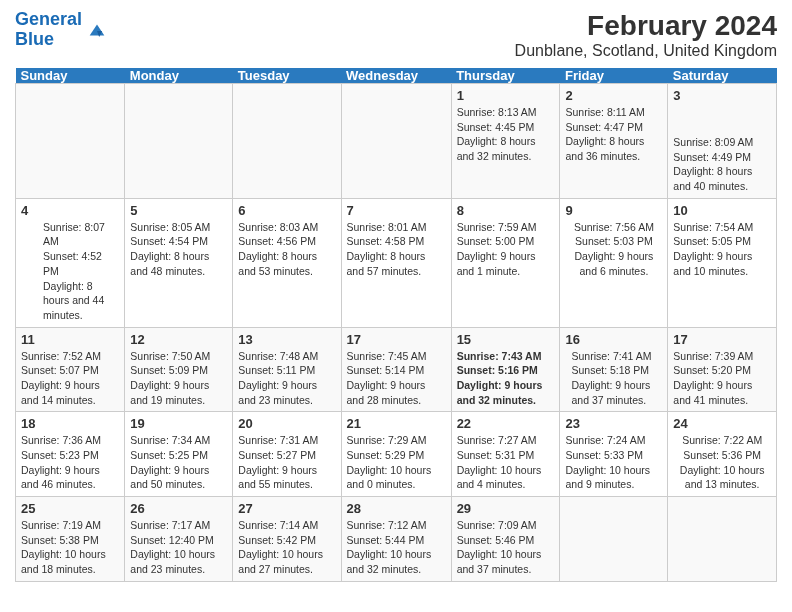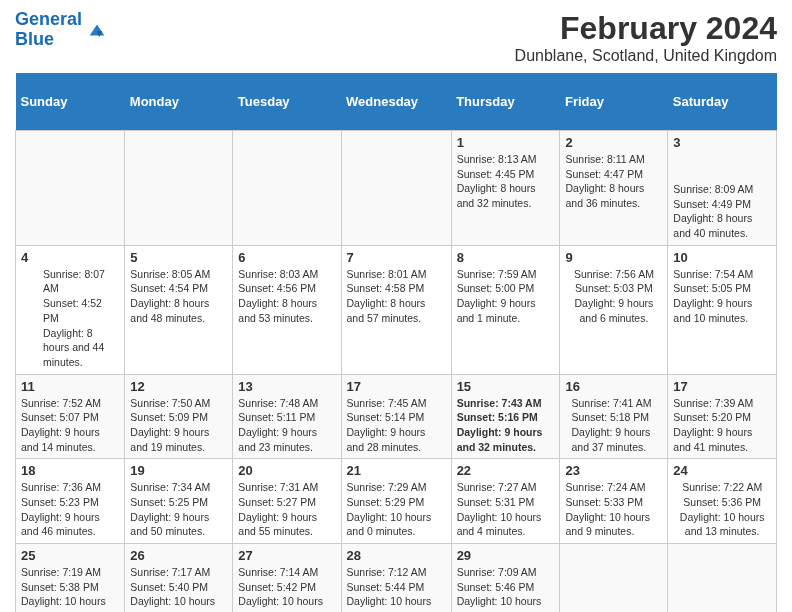--- a/index.html
+++ b/index.html
@@ -32,40 +32,40 @@
     }
     .logo-icon {
       width: 22px;
       height: 22px;
       margin-left: 2px;
     }
     .title-area {
       text-align: right;
     }
     .main-title {
-      font-size: 32px;
+      font-size: 28px;
       font-weight: bold;
       color: #333;
     }
     .subtitle {
       font-size: 16px;
       color: #333;
       font-weight: normal;
     }
     table {
       width: 100%;
       border-collapse: collapse;
       font-size: 11px;
     }
     .day-header {
       background-color: #2a7abf;
       color: #fff;
       font-weight: bold;
       text-align: left;
-      padding: 21px 5px;
+      padding: 0 5px;
       font-size: 13px;
     }
     td {
       border: 1px solid #ccc;
       vertical-align: top;
       padding: 4px 5px;
       width: 113px;
       height: 80px;
       color: #333;
     }
@@ -287,21 +287,21 @@
       <tr>
         <td>
           <div class="date-num">25</div>
           <div class="cell-text" style="white-space: pre-line;">Sunrise: 7:19 AM
 Sunset: 5:38 PM
 Daylight: 10 hours and 18 minutes.</div>
         </td>
         <td>
           <div class="date-num">26</div>
           <div class="cell-text" style="white-space: pre-line;">Sunrise: 7:17 AM
-Sunset: 5:40 PM
+Sunset: 12:40 PM
 Daylight: 10 hours and 23 minutes.</div>
         </td>
         <td>
           <div class="date-num">27</div>
           <div class="cell-text" style="white-space: pre-line;">Sunrise: 7:14 AM
 Sunset: 5:42 PM
 Daylight: 10 hours and 27 minutes.</div>
         </td>
         <td>
           <div class="date-num">28</div>

